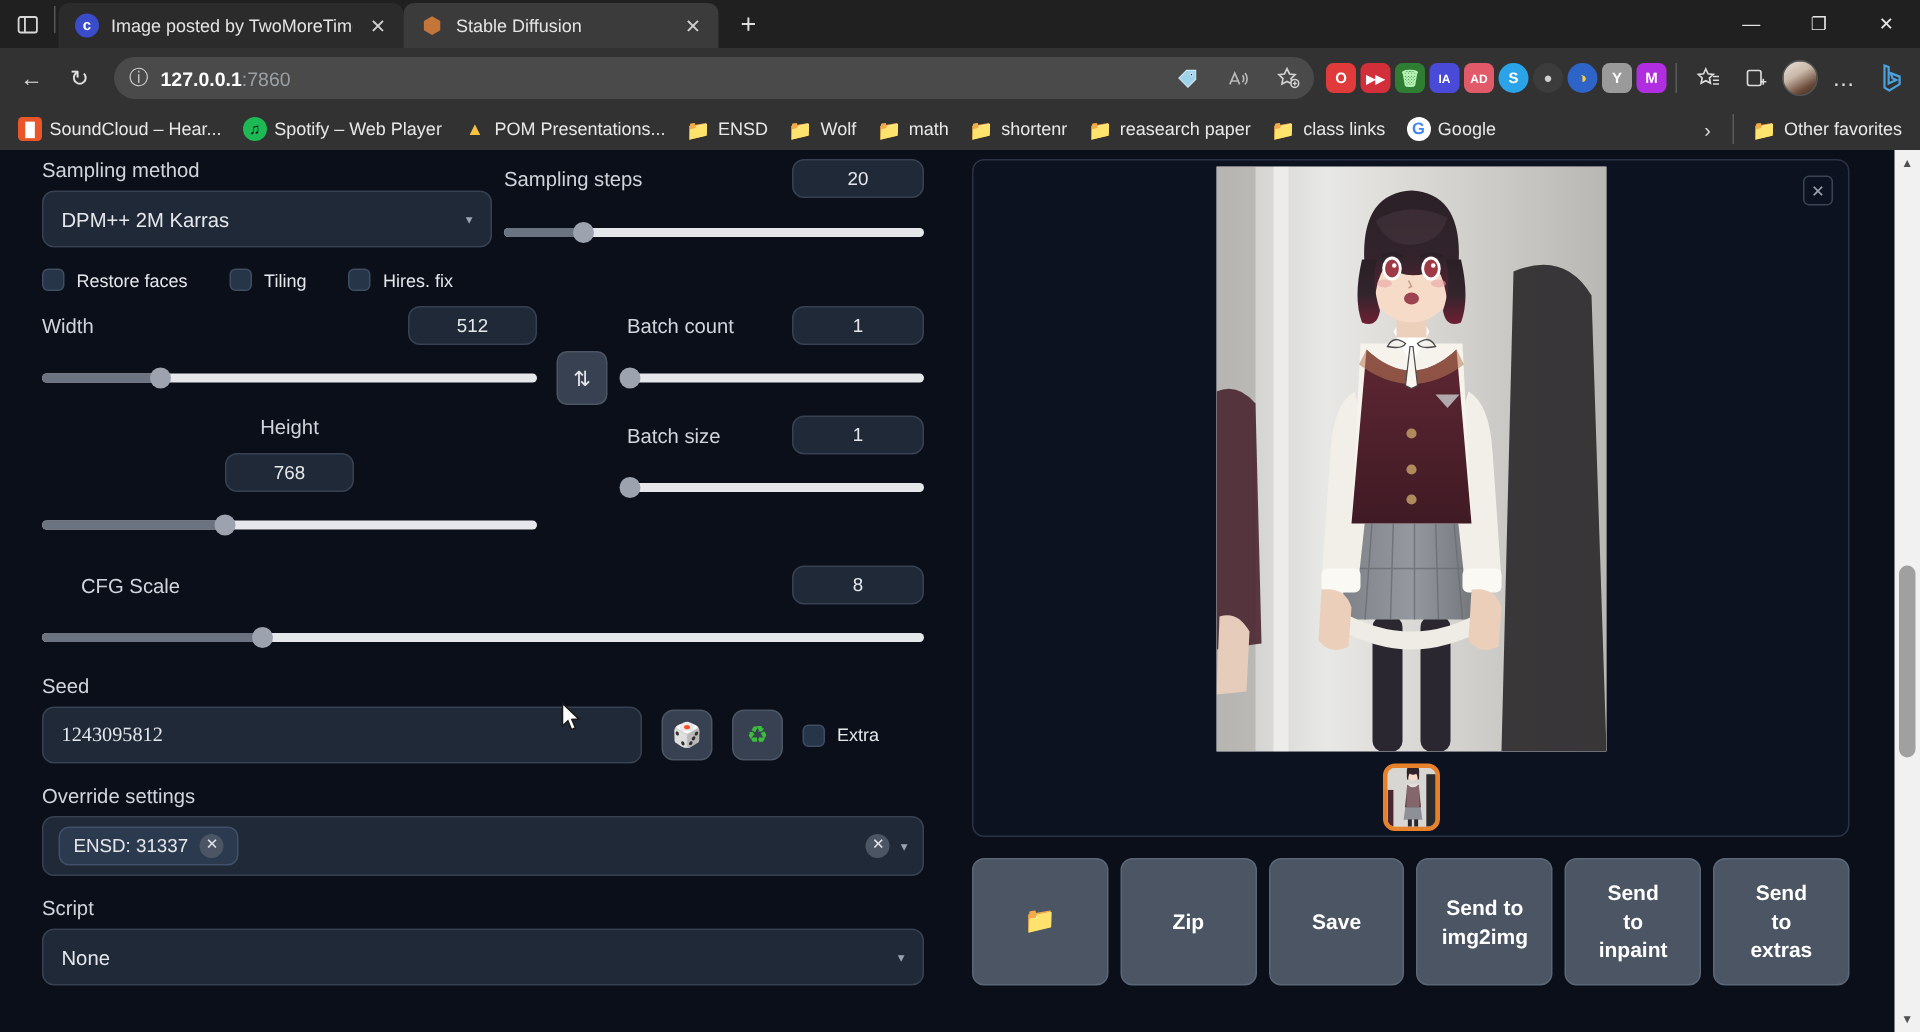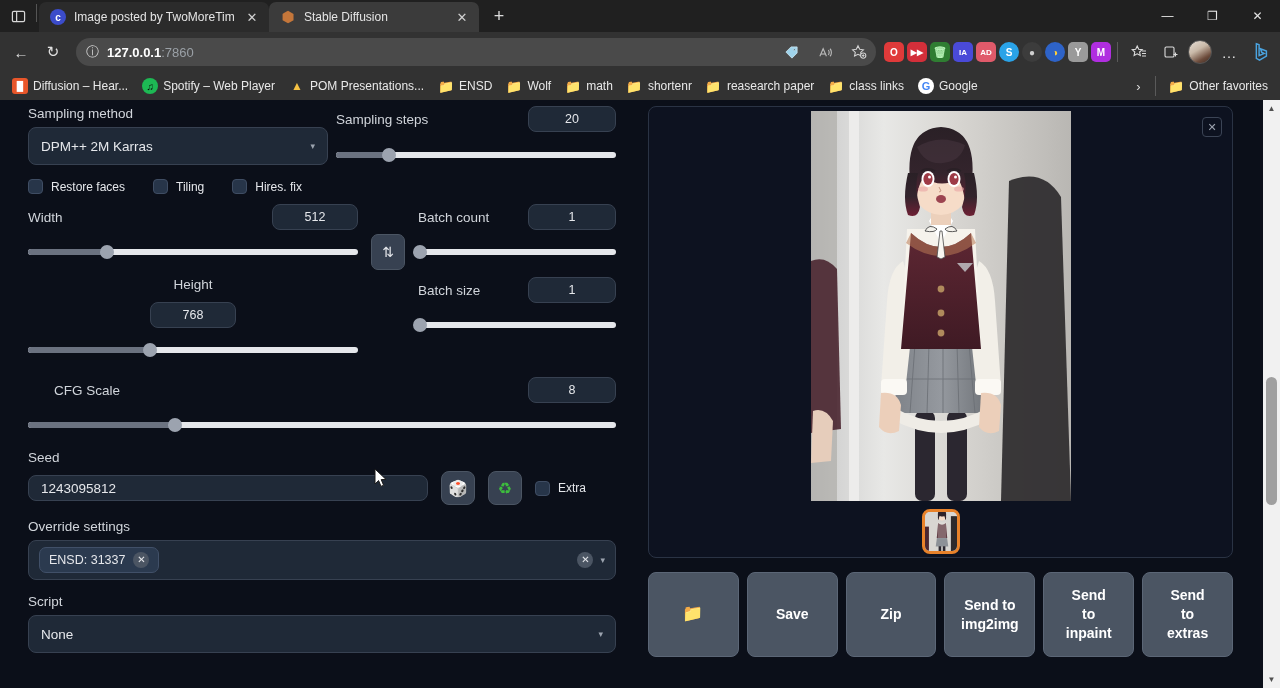--- a/index.html
+++ b/index.html
@@ -163,23 +163,23 @@
   
   .swapbtn {
     width: 34px; height: 36px; background: #374151; border: 1px solid #4b5563;
     border-radius: 7px; display: flex; align-items: center; justify-content: center;
     color: #e5e7eb; font-size: 14px;
   }
 
   
   .seedrow { display: flex; align-items: center; gap: 13px; }
   .textinput {
-    flex: 1 1 auto; height: 26px; background: #1f2937; border: 1px solid #374151;
+    flex: 1 1 auto; height: 38px; background: #1f2937; border: 1px solid #374151;
     border-radius: 8px; display: flex; align-items: center; padding: 0 12px;
-    color: #e5e7eb; font-size: 13.5px;
+    color: #e5e7eb; font-size: 13.5px; font-family: Liberation Serif, serif;
   }
   .iconbtn {
     width: 34px; height: 34px; border-radius: 8px; flex: 0 0 34px;
     background: #374151; border: 1px solid #4b5563;
     display: flex; align-items: center; justify-content: center; font-size: 16px;
   }
 
   
   .tokenfield {
     min-height: 40px; background: #1f2937; border: 1px solid #374151;
@@ -331,21 +331,21 @@
   <div class="bing-btn">
     <svg width="22" height="22" viewBox="0 0 24 24" fill="none" stroke="#4aa3df" stroke-width="1.6">
       <path d="M8 3 L11 4 L11 16 L16.5 13.5 L13.8 12.2 L12.6 8.5 L19 11 L19 16.5 L11.5 21 L8 19 Z"></path>
     </svg>
   </div>
 </div>
 
 <div class="bookmarks">
   <div class="bm">
     <span class="bm-ico" style="background:#e8562a;color:#fff;font-size:9px;">█</span>
-    <span>Diffusion – Hear...</span>
+    <span>SoundCloud – Hear...</span>
   </div>
   <div class="bm">
     <span class="bm-ico" style="background:#1db954;color:#0a0a0a;border-radius:50%;font-size:10px;">♫</span>
     <span>Spotify – Web Player</span>
   </div>
   <div class="bm">
     <span class="bm-ico" style="color:#f6c244;font-size:12px;">▲</span>
     <span>POM Presentations...</span>
   </div>
   <div class="bm">
@@ -639,22 +639,22 @@
               <path d="M99 70 q-5 -52 31 -54 q36 2 31 54 q2 28 -6 30 q-2 -24 -8 -32 q-18 10 -34 -2 q-8 10 -8 34 q-8 -2 -6 -30 Z" fill="#2e2228"></path>
               <rect x="104" y="300" width="20" height="90" fill="#2b2730"></rect>
               <rect x="136" y="300" width="20" height="90" fill="#2b2730"></rect>
             </svg>
           </div>
         </div>
       </div>
 
       <div class="btnrow">
         <div class="actbtn" style="font-size:17px;">📁</div>
+        <div class="actbtn">Zip</div>
         <div class="actbtn">Save</div>
-        <div class="actbtn">Zip</div>
         <div class="actbtn">Send to
 img2img</div>
         <div class="actbtn">Send
 to
 inpaint</div>
         <div class="actbtn">Send
 to
 extras</div>
       </div>
     </div>

